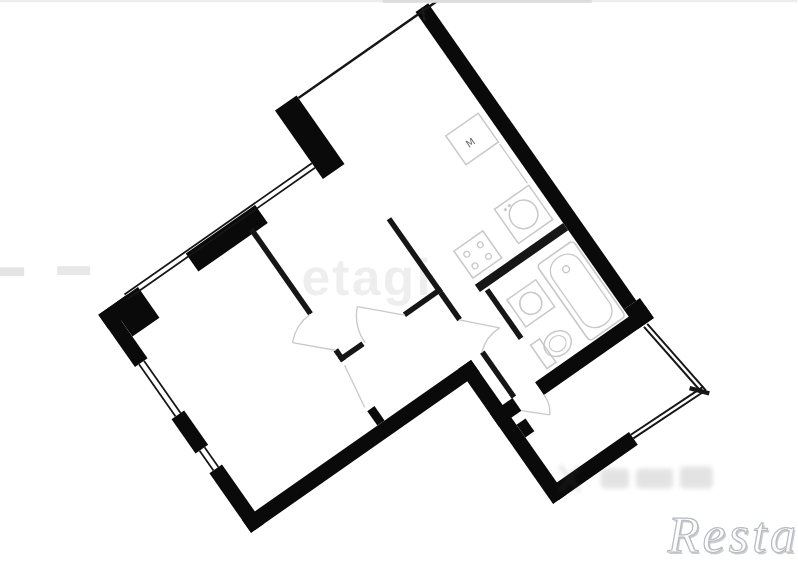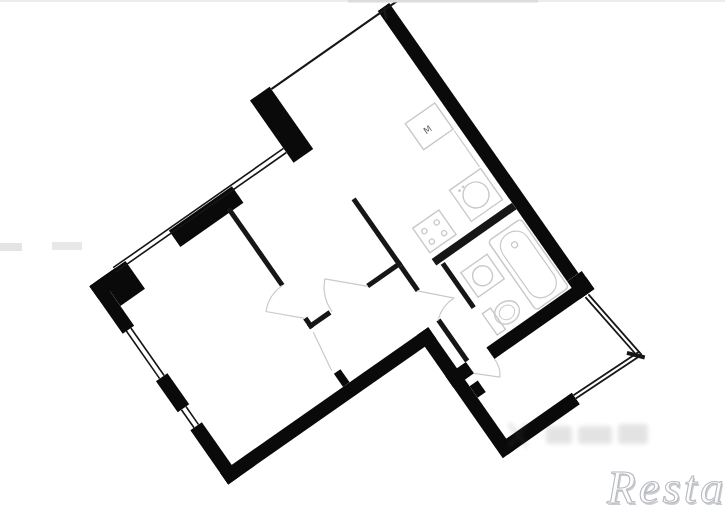--- a/index.html
+++ b/index.html
@@ -114,20 +114,21 @@
       </g>
     <g id="overlay-g">
         <rect x="0" y="0" width="725" height="2" fill="#ececec"></rect>
         <rect x="348" y="0" width="190" height="2.5" fill="#dcdcdc"></rect>
         <rect x="0" y="243" width="22" height="8" fill="#e4e4e4"></rect>
         <rect x="52" y="242" width="30" height="8" fill="#e8e8e8"></rect>
         <line x1="384" y1="7" x2="386" y2="19" stroke="#1a1a1a" stroke-width="2"></line>
       </g>
   </svg>
 
+  <div class="wm-etagi">etagi</div>
 
   <div class="wm-smudge">
     <span class="cross c1"></span>
     <span class="cross c2"></span>
     <span class="blob b1"></span>
     <span class="blob b2"></span>
     <span class="blob b3"></span>
   </div>
 
   <div class="wm-restate">Restate</div>

